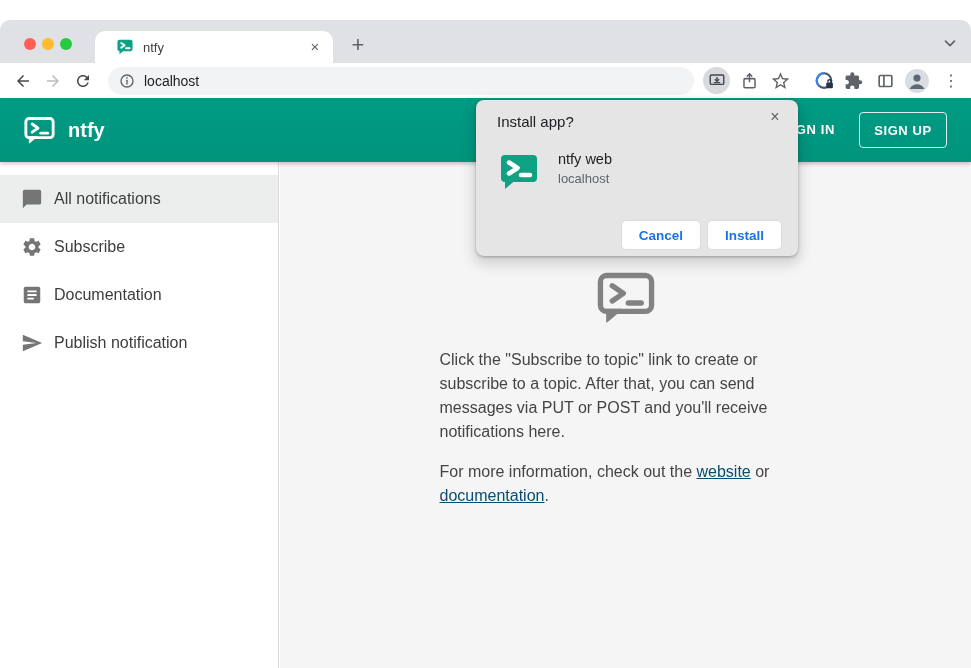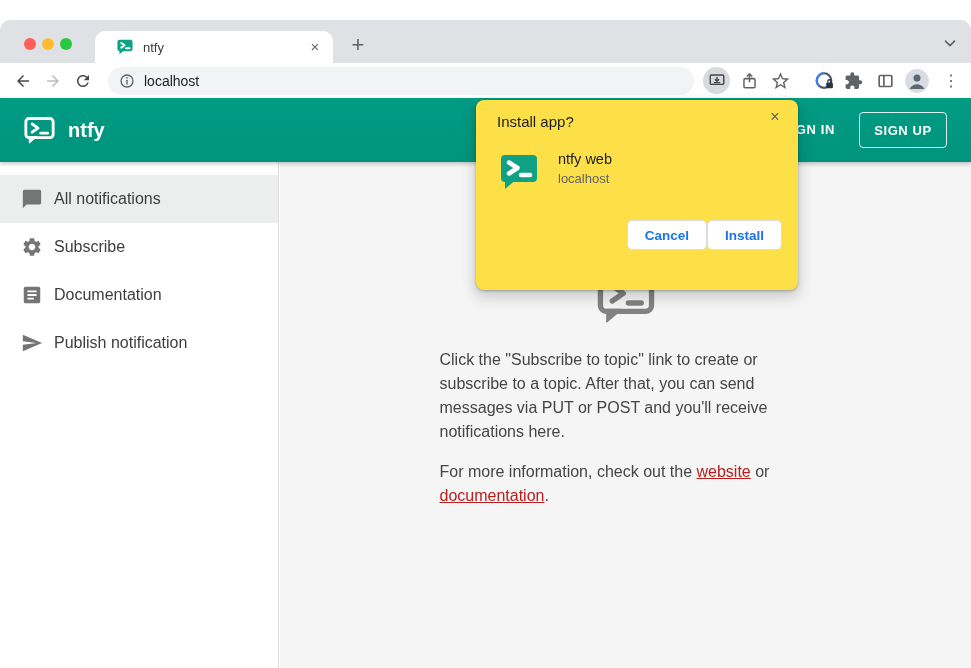--- a/index.html
+++ b/index.html
@@ -66,33 +66,33 @@
   .side-icon { width: 22px; height: 22px; margin-left: 21px; color: #757575; flex: 0 0 auto; }
   .side-label { margin-left: 11px; font-size: 16px; color: #3d3d3d; }
 
   
   .main { position: absolute; top: 142px; left: 280px; right: 0; bottom: 0; background: #f5f5f5; }
   .empty { position: absolute; left: 50%; transform: translateX(-50%); top: 110px; width: 430px; text-align: center; }
   .empty-logo { width: 58px; height: 52px; color: #828282; }
   .empty-heading { margin: 14px 0 0 0; font-size: 24.5px; font-weight: 400; line-height: 32px; color: #4f4f4f; }
   .empty-paras { width: 372px; margin: 20px auto 0; text-align: left; font-size: 16px; line-height: 24px; color: #454545; }
   .empty-paras p { margin: 0 0 16px 0; }
-  .teal-link { color: #b91c1c; text-decoration: underline; cursor: pointer; }
-
-  
-  .popup { position: absolute; left: 476px; top: 80px; width: 322px; height: 190px; background: #fde047;
+  .teal-link { color: #0c4a6e; text-decoration: underline; cursor: pointer; }
+
+  
+  .popup { position: absolute; left: 476px; top: 80px; width: 322px; height: 156px; background: #e5e5e5;
            border-radius: 8px; box-shadow: 0 1px 3px rgba(0,0,0,0.28), 0 6px 14px 2px rgba(0,0,0,0.16);
            z-index: 10; }
   .popup-title { position: absolute; left: 21px; top: 13px; font-size: 15px; color: #202124; }
   .popup-close { position: absolute; right: 13px; top: 7px; width: 20px; height: 20px; text-align: center;
                  line-height: 20px; font-size: 16px; color: #5f6368; }
   .popup-appicon { position: absolute; left: 24px; top: 53px; width: 38px; height: 38px; }
   .popup-appname { position: absolute; left: 82px; top: 51px; font-size: 14.5px; color: #202124; }
   .popup-origin { position: absolute; left: 82px; top: 71px; font-size: 13px; color: #5f6368; }
-  .popup-actions { position: absolute; right: 16px; top: 120px; display: flex; gap: 0; }
+  .popup-actions { position: absolute; right: 16px; top: 120px; display: flex; gap: 6px; }
   .dlg-btn { height: 30px; padding: 0 17px; border: 1px solid #dadce0; border-radius: 5px; background: #fff;
              color: #1a73e8; font-size: 13.5px; font-weight: bold; font-family: "Liberation Sans", sans-serif; }
 
   .mouse-cursor { position: absolute; left: -1px; bottom: -3px; width: 14px; height: 18px; z-index: 20; }
 </style>
 </head>
 <body>
 
 <div class="window">
 

